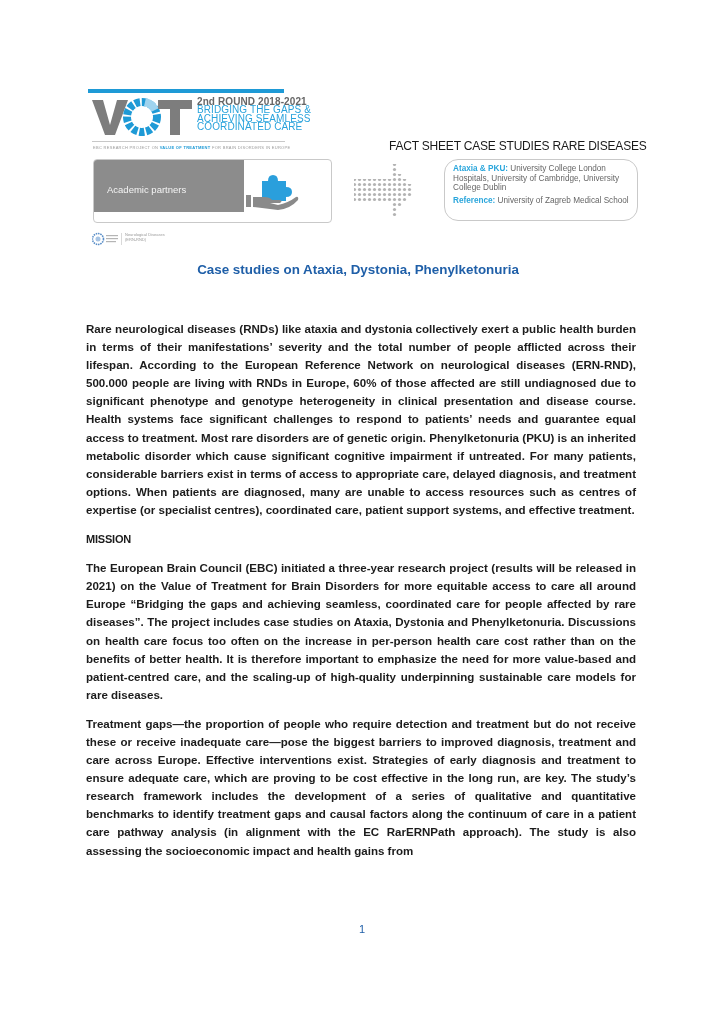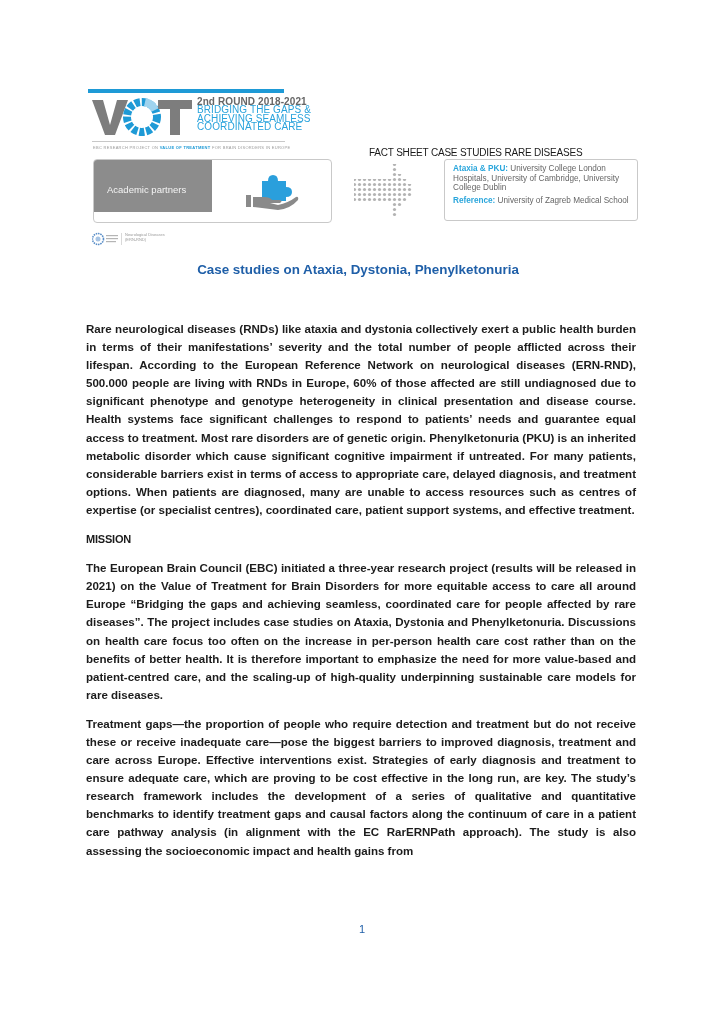--- a/index.html
+++ b/index.html
@@ -9,30 +9,30 @@
     .vot-topbar { position: absolute; left: 88px; top: 89px; width: 196px; height: 4px; background: #1e9ad6; }
     .vot-logo { position: absolute; left: 92px; top: 97px; width: 100px; height: 40px; }
     .vot-round { position: absolute; left: 197px; top: 98px; font-size: 10px; line-height: 8.4px; letter-spacing: 0.1px; }
     .vot-round .r1 { color: #666; font-weight: bold; }
     .vot-round .r2 { color: #29a3dc; }
     .vot-rule { position: absolute; left: 92px; top: 141px; width: 193px; height: 1px; background: #c8c8c8; }
     .vot-tag { position: absolute; left: 93px; top: 145px; font-size: 4px; color: #9a9a9a; white-space: nowrap; letter-spacing: 0.3px; }
     .vot-tag b { color: #1e9ad6; }
 
     .partners-card { position: absolute; left: 93px; top: 159px; width: 237px; height: 62px; border: 1px solid #c9c9c9; border-radius: 4px; overflow: hidden; background: #fff; }
-    .partners-left { position: absolute; left: 0; top: 0; width: 118px; height: 52px; background: #8c8c8c; }
+    .partners-left { position: absolute; left: 0; top: 0; width: 118px; height: 52px; background: #8c8c8c; padding-left: 32px; }
     .partners-label { position: absolute; left: 13px; top: 24px; color: #f4f4f4; font-size: 9.5px; }
     .partners-icon { position: absolute; left: 150px; top: 13px; width: 58px; height: 38px; }
 
     .ern-logo { position: absolute; left: 92px; top: 232px; width: 120px; height: 14px; }
     .ern-text { position: absolute; left: 125px; top: 232px; font-size: 4px; line-height: 5px; color: #9a9a9a; }
 
-    .fact-title { position: absolute; left: 369px; top: 139px; font-size: 10px; color: #1a1a1a; letter-spacing: -0.2px; white-space: nowrap; margin-top: 8px; }
+    .fact-title { position: absolute; left: 389px; top: 139px; font-size: 12px; color: #1a1a1a; letter-spacing: -0.2px; white-space: nowrap; }
     .arrow-graphic { position: absolute; left: 352px; top: 162px; width: 80px; height: 56px; }
-    .uni-card { position: absolute; left: 444px; top: 159px; width: 192px; height: 60px; border: 1px solid #c9c9c9; border-radius: 3px; background: #fff; }
+    .uni-card { position: absolute; left: 444px; top: 159px; width: 192px; height: 60px; border: 1px solid #c9c9c9; border-radius: 14px; background: #fff; }
     .uni-text { position: absolute; left: 8px; top: 4px; font-size: 8.2px; line-height: 9.6px; color: #666; }
     .uni-text .hl { color: #2aa6dc; font-weight: bold; }
     .uni-text p { margin: 0 0 3px 0; }
 
     
     .main-title { position: absolute; left: 0; width: 716px; top: 262px; text-align: center; color: #1f5fa8; font-weight: bold; font-size: 13.4px; letter-spacing: 0px; }
 
     
     .content { position: absolute; left: 86px; top: 320px; width: 550px; font-size: 11.55px; line-height: 18.1px; color: #1c1c1c; }
     .heading { font-weight: bold; font-size: 11px; margin: 0 0 11px 0; letter-spacing: -0.2px; }

